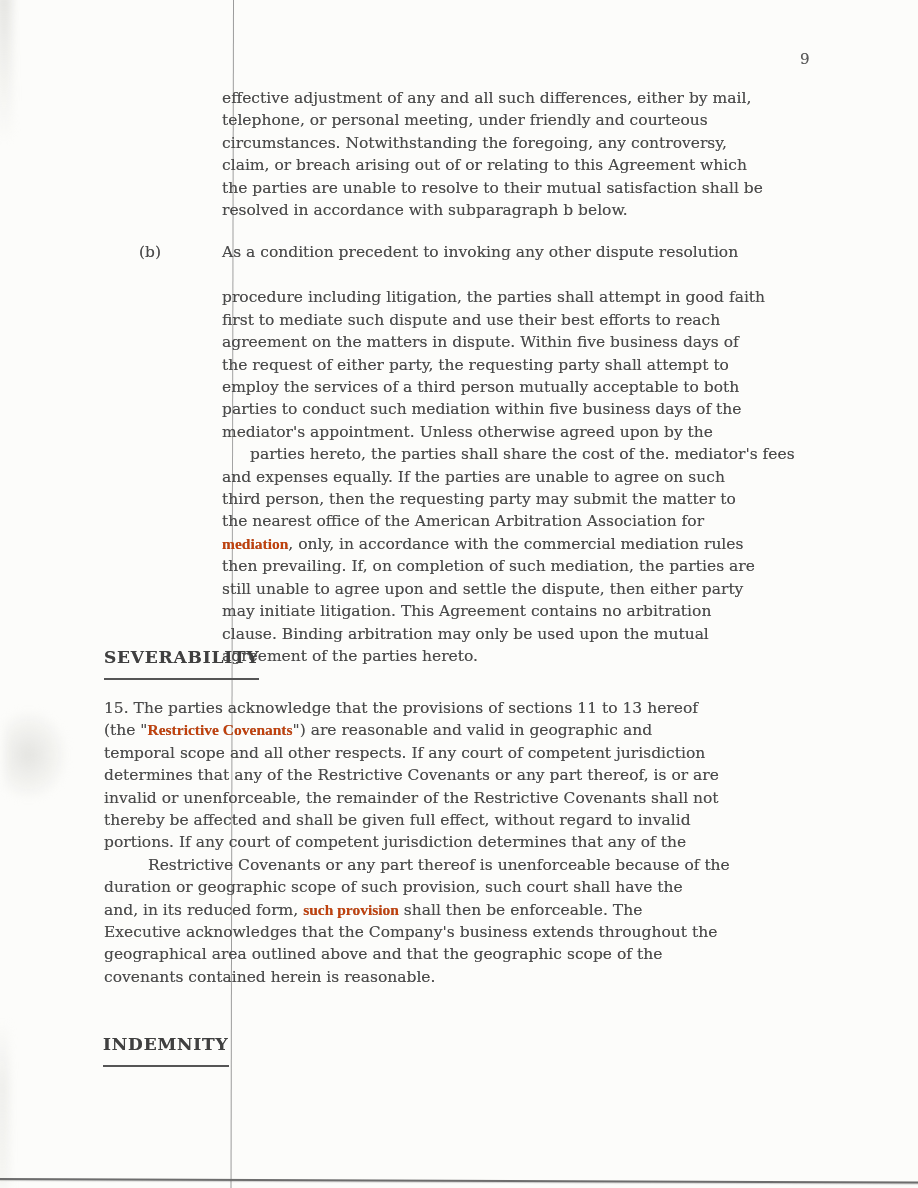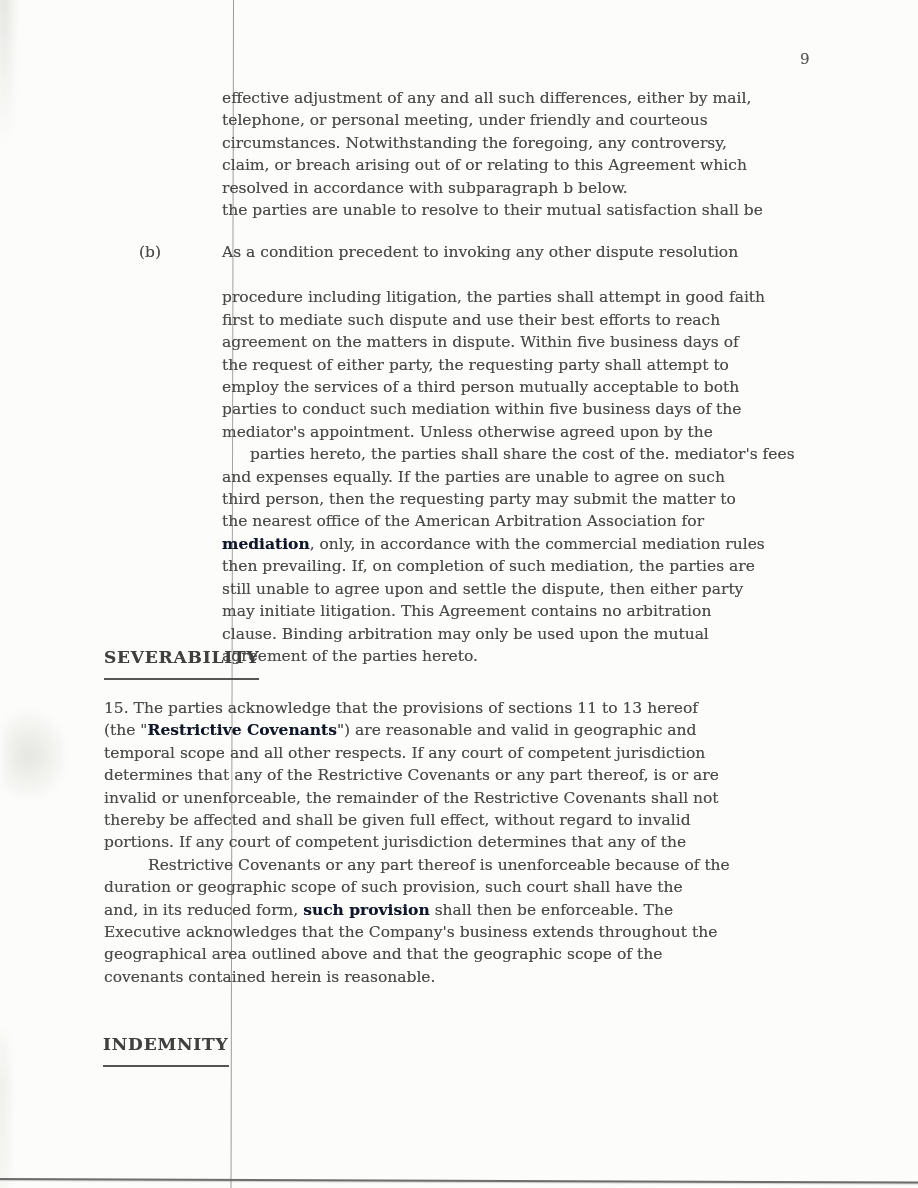--- a/index.html
+++ b/index.html
@@ -12,21 +12,21 @@
     font-family: "DejaVu Serif", serif;
     color: #4a4a4a;
     text-shadow: 0 0 0.5px rgba(95,95,95,0.6);
   }
   .para {
     position: absolute;
     font-size: 15.5px;
     line-height: 22.4px;
   }
   .line { white-space: nowrap; }
-  .line b { font-weight: bold; color: #0f172a; }
+  .line b { font-weight: bold; color: #c2410c; font-family: Liberation Serif, serif; }
   .clause-label {
     position: absolute;
     font-size: 15.5px;
     line-height: 22.4px;
   }
   .heading {
     position: absolute;
     font-weight: bold;
     font-size: 17px;
     letter-spacing: 0.8px;
@@ -94,22 +94,22 @@
   <div class="fold-line"></div>
   <div class="bottom-line"></div>
 
   <div class="page-number">9</div>
 
   <div class="para" style="left:222px; top:87px; width:593px;">
       <div class="line" style="word-spacing: 0px;"><span>effective adjustment of any and all such differences, either by mail,</span></div>
       <div class="line" style="word-spacing: 0px;"><span>telephone, or personal meeting, under friendly and courteous</span></div>
       <div class="line" style="word-spacing: 0px;"><span>circumstances. Notwithstanding the foregoing, any controversy,</span></div>
       <div class="line" style="word-spacing: 0px;"><span>claim, or breach arising out of or relating to this Agreement which</span></div>
+      <div class="line" style="word-spacing: 0px;"><span>the parties are unable to resolve to their mutual satisfaction shall be</span></div>
       <div class="line para-end"><span>resolved in accordance with subparagraph b below.</span></div>
-      <div class="line" style="word-spacing: 0px;"><span>the parties are unable to resolve to their mutual satisfaction shall be</span></div>
     </div>
 
   <div class="clause-label" style="left:139px; top:241px;">(b)</div>
 
   <div class="para" style="left:222px; top:241px; width:593px;">
       <div class="line" style="word-spacing: 0px;"><span>As a condition precedent to invoking any other dispute resolution</span></div>
       <div class="line" style="word-spacing: 0px; margin-top: 23px;"><span>procedure including litigation, the parties shall attempt in good faith</span></div>
       <div class="line" style="word-spacing: 0px;"><span>first to mediate such dispute and use their best efforts to reach</span></div>
       <div class="line" style="word-spacing: 0px;"><span>agreement on the matters in dispute. Within five business days of</span></div>
       <div class="line" style="word-spacing: 0px;"><span>the request of either party, the requesting party shall attempt to</span></div>

